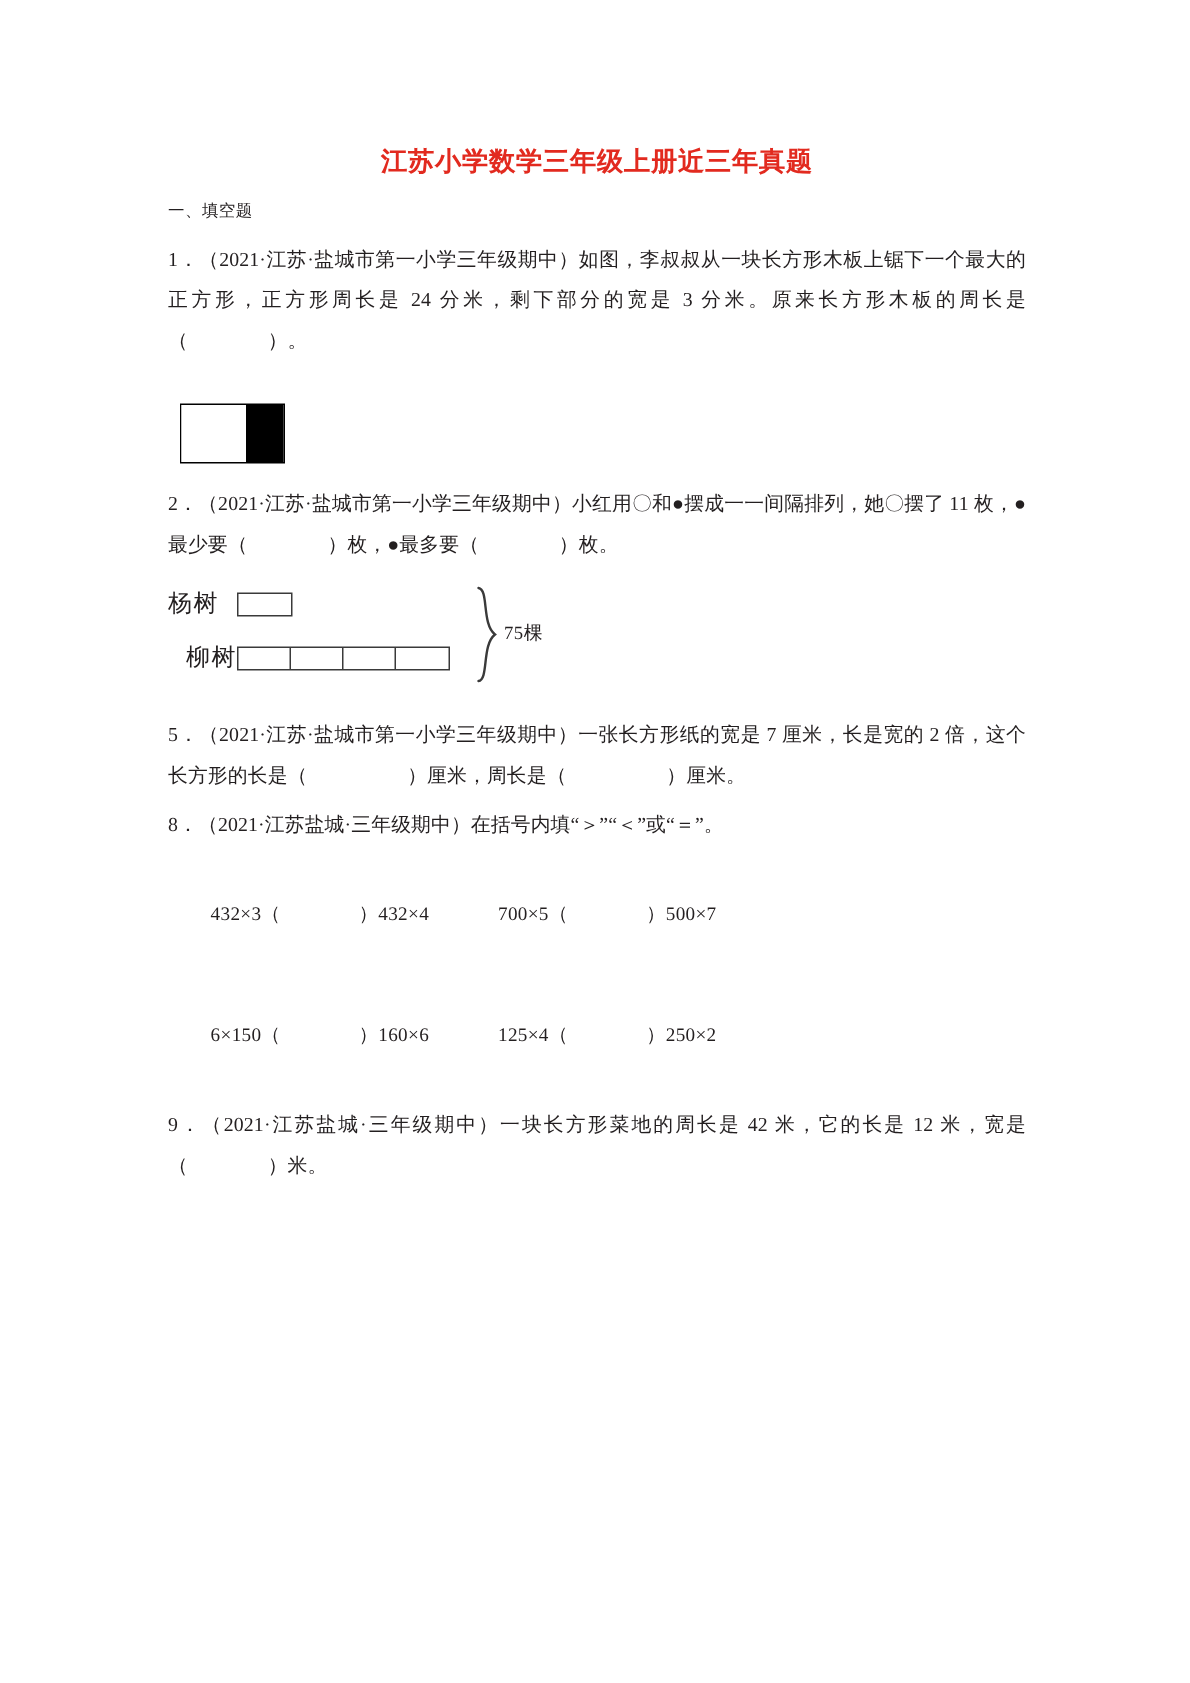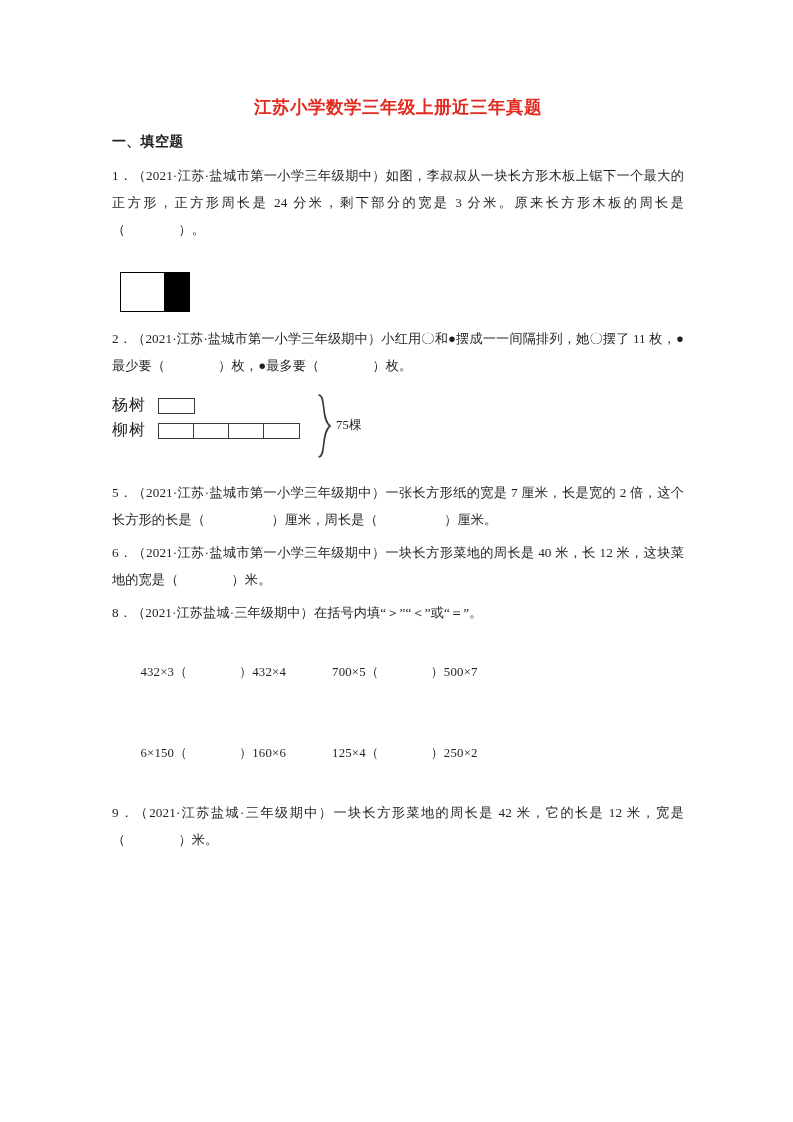--- a/index.html
+++ b/index.html
@@ -36,22 +36,22 @@
     text-align: center;
     letter-spacing: 0.5px;
     line-height: 1.35;
     margin: 0;
   }
   .doc-title.line1 { margin-bottom: 13px; }
   .doc-title.line2 { margin-bottom: 22px; }
 
   
   .section-head {
-    font-weight: bold;
-    font-size: 14px;
+    font-weight: normal;
+    font-size: 11px;
     margin: 0 0 11px 0;
     letter-spacing: 0.3px;
   }
 
   
   .q {
     font-size: 13.2px;
     line-height: 2.05;
     text-align: justify;
     text-justify: inter-ideograph;
@@ -100,21 +100,21 @@
     height: 86px;
     margin: 10px 0 4px 0;
   }
   .fig3-row {
     position: absolute;
     display: flex;
     align-items: center;
     height: 18px;
   }
   .fig3-row.r1 { left: 0px; top: 8px; }
-  .fig3-row.r2 { left: 0px; top: 33px; }
+  .fig3-row.r2 { left: 0px; top: 44px; text-align: right; }
   .fig3-name {
     font-size: 16px;
     width: 46px;
     letter-spacing: 1px;
   }
   .fig3-bar {
     display: flex;
     height: 16px;
     border: 1.1px solid #3a3a3a;
     box-sizing: border-box;
@@ -199,21 +199,20 @@
         <svg width="18" height="66" viewBox="0 0 18 66">
           <path d="M2 2 C9 3, 4 26, 13 33 C4 40, 9 63, 2 64" fill="none" stroke="#3a3a3a" stroke-width="1.6" stroke-linecap="round"></path>
         </svg>
       </div>
       <div class="fig3-brace-label">75棵</div>
     </div>
 
 
     <p class="q">5．（2021·江苏·盐城市第一小学三年级期中）一张长方形纸的宽是 7 厘米，长是宽的 2 倍，这个长方形的长是（　　　　　）厘米，周长是（　　　　　）厘米。</p>
 
-    <p class="q">6．（2021·江苏·盐城市第一小学三年级期中）一块长方形菜地的周长是 40 米，长 12 米，这块菜地的宽是（　　　　）米。</p>
 
 
     <p class="q">8．（2021·江苏盐城·三年级期中）在括号内填“＞”“＜”或“＝”。</p>
 
     <div class="expr-row">
       <span class="expr-cell">432×3（</span><span class="blank-sm"></span><span class="expr-cell">）432×4</span><span class="expr-gap"></span><span class="expr-cell">700×5（</span><span class="blank-sm"></span><span class="expr-cell">）500×7</span>
     </div>
 
     <div class="expr-row">
       <span class="expr-cell">6×150（</span><span class="blank-sm"></span><span class="expr-cell">）160×6</span><span class="expr-gap"></span><span class="expr-cell">125×4（</span><span class="blank-sm"></span><span class="expr-cell">）250×2</span>

